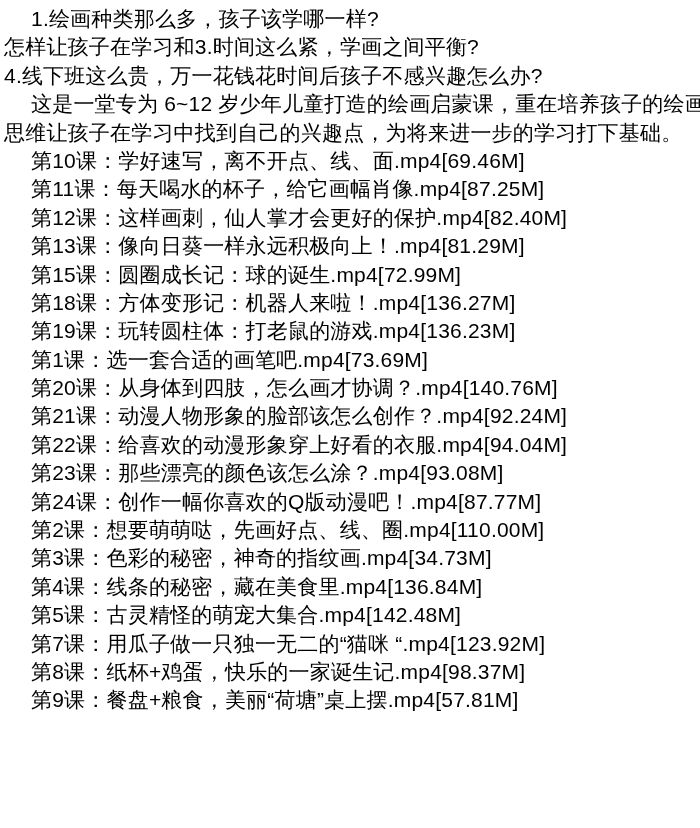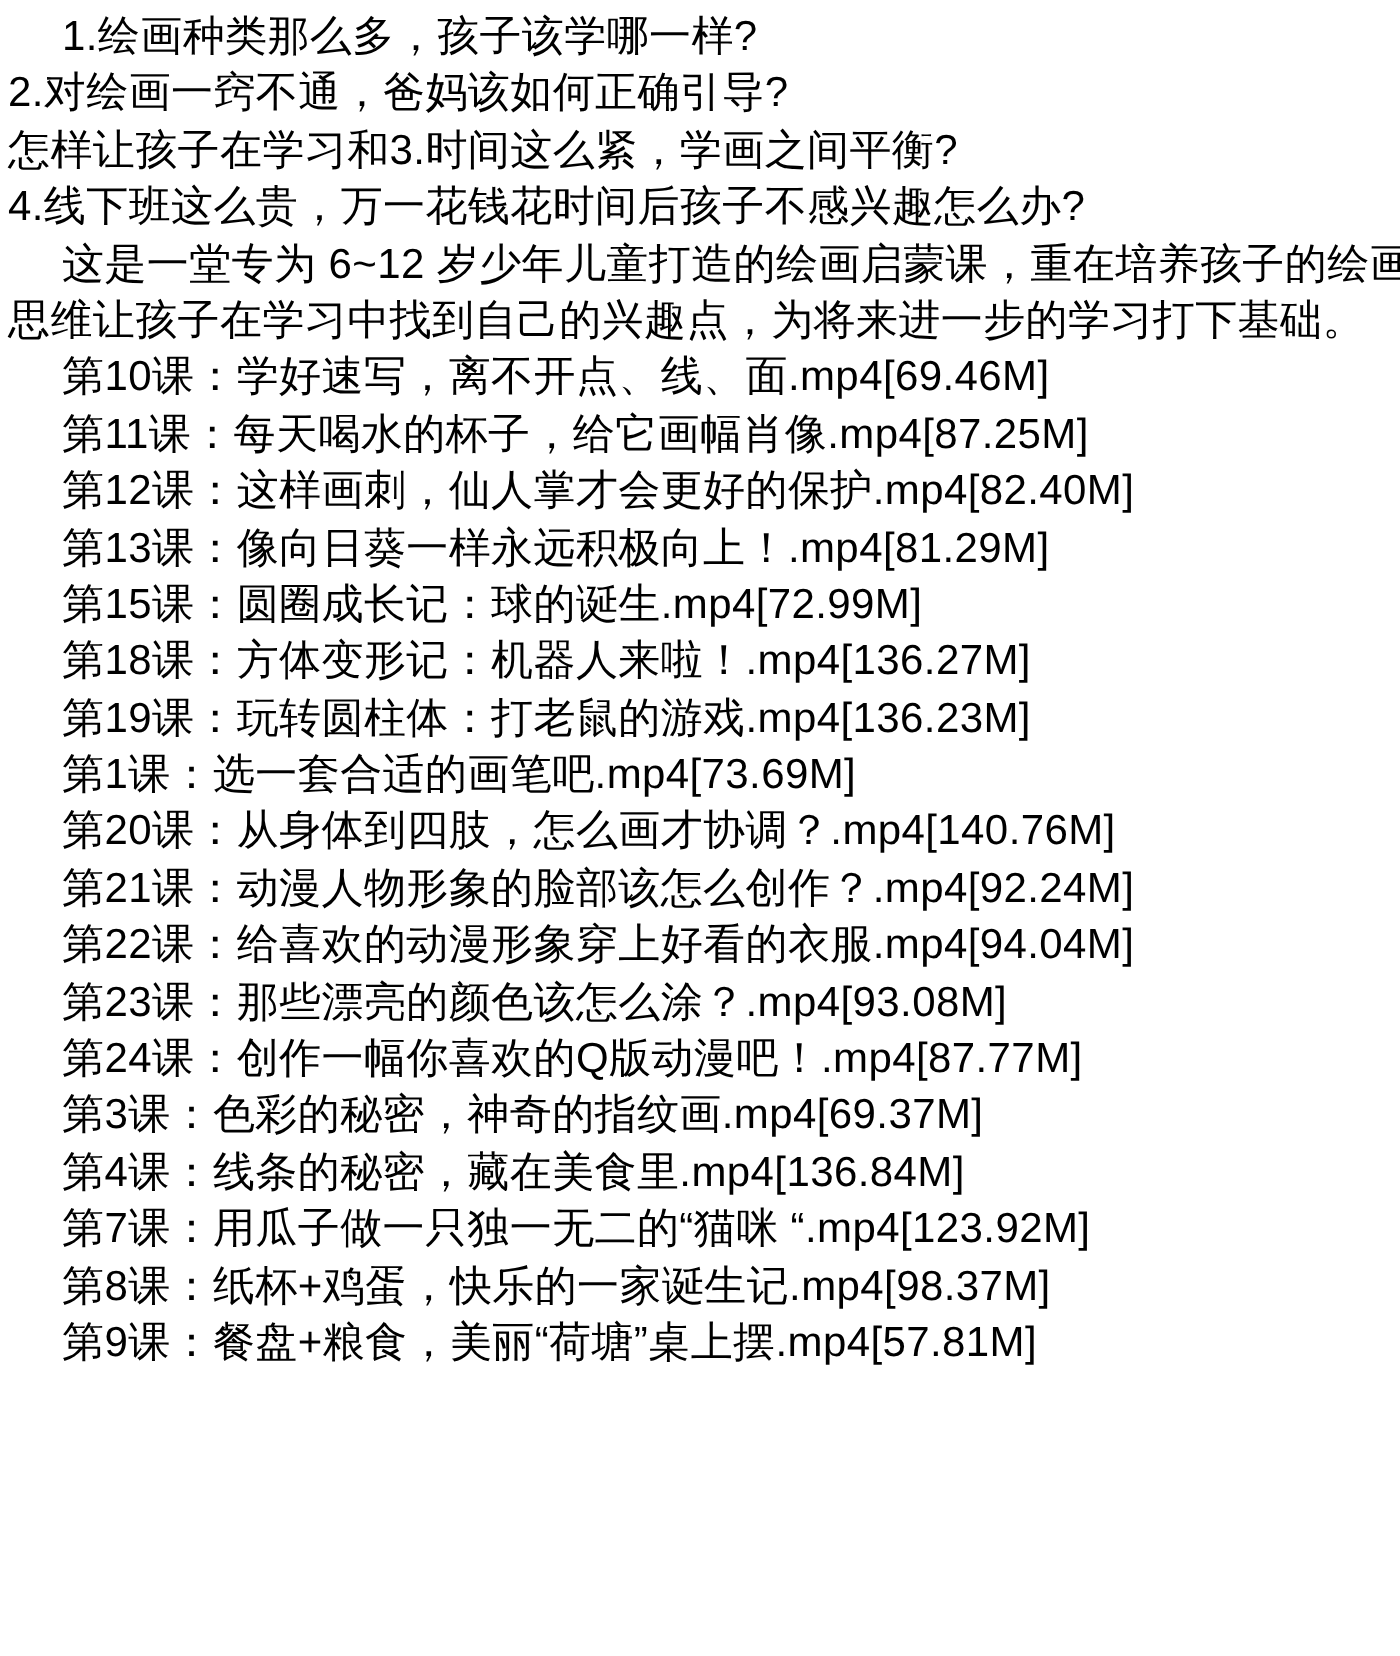--- a/index.html
+++ b/index.html
@@ -27,36 +27,37 @@
   }
   .indent {
     padding-left: 27px;
   }
 </style>
 </head>
 <body>
 
 <div class="page">
   <div class="line indent">1.绘画种类那么多，孩子该学哪一样?</div>
-  <div class="line">2.对绘画一窍不通，爸妈该如何正确引导?</div>
   <div class="line">怎样让孩子在学习和3.时间这么紧，学画之间平衡?</div>
   <div class="line">4.线下班这么贵，万一花钱花时间后孩子不感兴趣怎么办?</div>
   <div class="line indent">这是一堂专为 6~12 岁少年儿童打造的绘画启蒙课，重在培养孩子的绘画</div>
   <div class="line">思维让孩子在学习中找到自己的兴趣点，为将来进一步的学习打下基础。</div>
   <div class="line indent">第10课：学好速写，离不开点、线、面.mp4[69.46M]</div>
   <div class="line indent">第11课：每天喝水的杯子，给它画幅肖像.mp4[87.25M]</div>
   <div class="line indent">第12课：这样画刺，仙人掌才会更好的保护.mp4[82.40M]</div>
   <div class="line indent">第13课：像向日葵一样永远积极向上！.mp4[81.29M]</div>
   <div class="line indent">第15课：圆圈成长记：球的诞生.mp4[72.99M]</div>
   <div class="line indent">第18课：方体变形记：机器人来啦！.mp4[136.27M]</div>
   <div class="line indent">第19课：玩转圆柱体：打老鼠的游戏.mp4[136.23M]</div>
   <div class="line indent">第1课：选一套合适的画笔吧.mp4[73.69M]</div>
   <div class="line indent">第20课：从身体到四肢，怎么画才协调？.mp4[140.76M]</div>
   <div class="line indent">第21课：动漫人物形象的脸部该怎么创作？.mp4[92.24M]</div>
   <div class="line indent">第22课：给喜欢的动漫形象穿上好看的衣服.mp4[94.04M]</div>
   <div class="line indent">第23课：那些漂亮的颜色该怎么涂？.mp4[93.08M]</div>
   <div class="line indent">第24课：创作一幅你喜欢的Q版动漫吧！.mp4[87.77M]</div>
-  <div class="line indent">第3课：色彩的秘密，神奇的指纹画.mp4[69.37M]</div>
+  <div class="line indent">第2课：想要萌萌哒，先画好点、线、圈.mp4[110.00M]</div>
+  <div class="line indent">第3课：色彩的秘密，神奇的指纹画.mp4[34.73M]</div>
   <div class="line indent">第4课：线条的秘密，藏在美食里.mp4[136.84M]</div>
+  <div class="line indent">第5课：古灵精怪的萌宠大集合.mp4[142.48M]</div>
   <div class="line indent">第7课：用瓜子做一只独一无二的“猫咪 “.mp4[123.92M]</div>
   <div class="line indent">第8课：纸杯+鸡蛋，快乐的一家诞生记.mp4[98.37M]</div>
   <div class="line indent">第9课：餐盘+粮食，美丽“荷塘”桌上摆.mp4[57.81M]</div>
 </div>
 
 </body></html>

